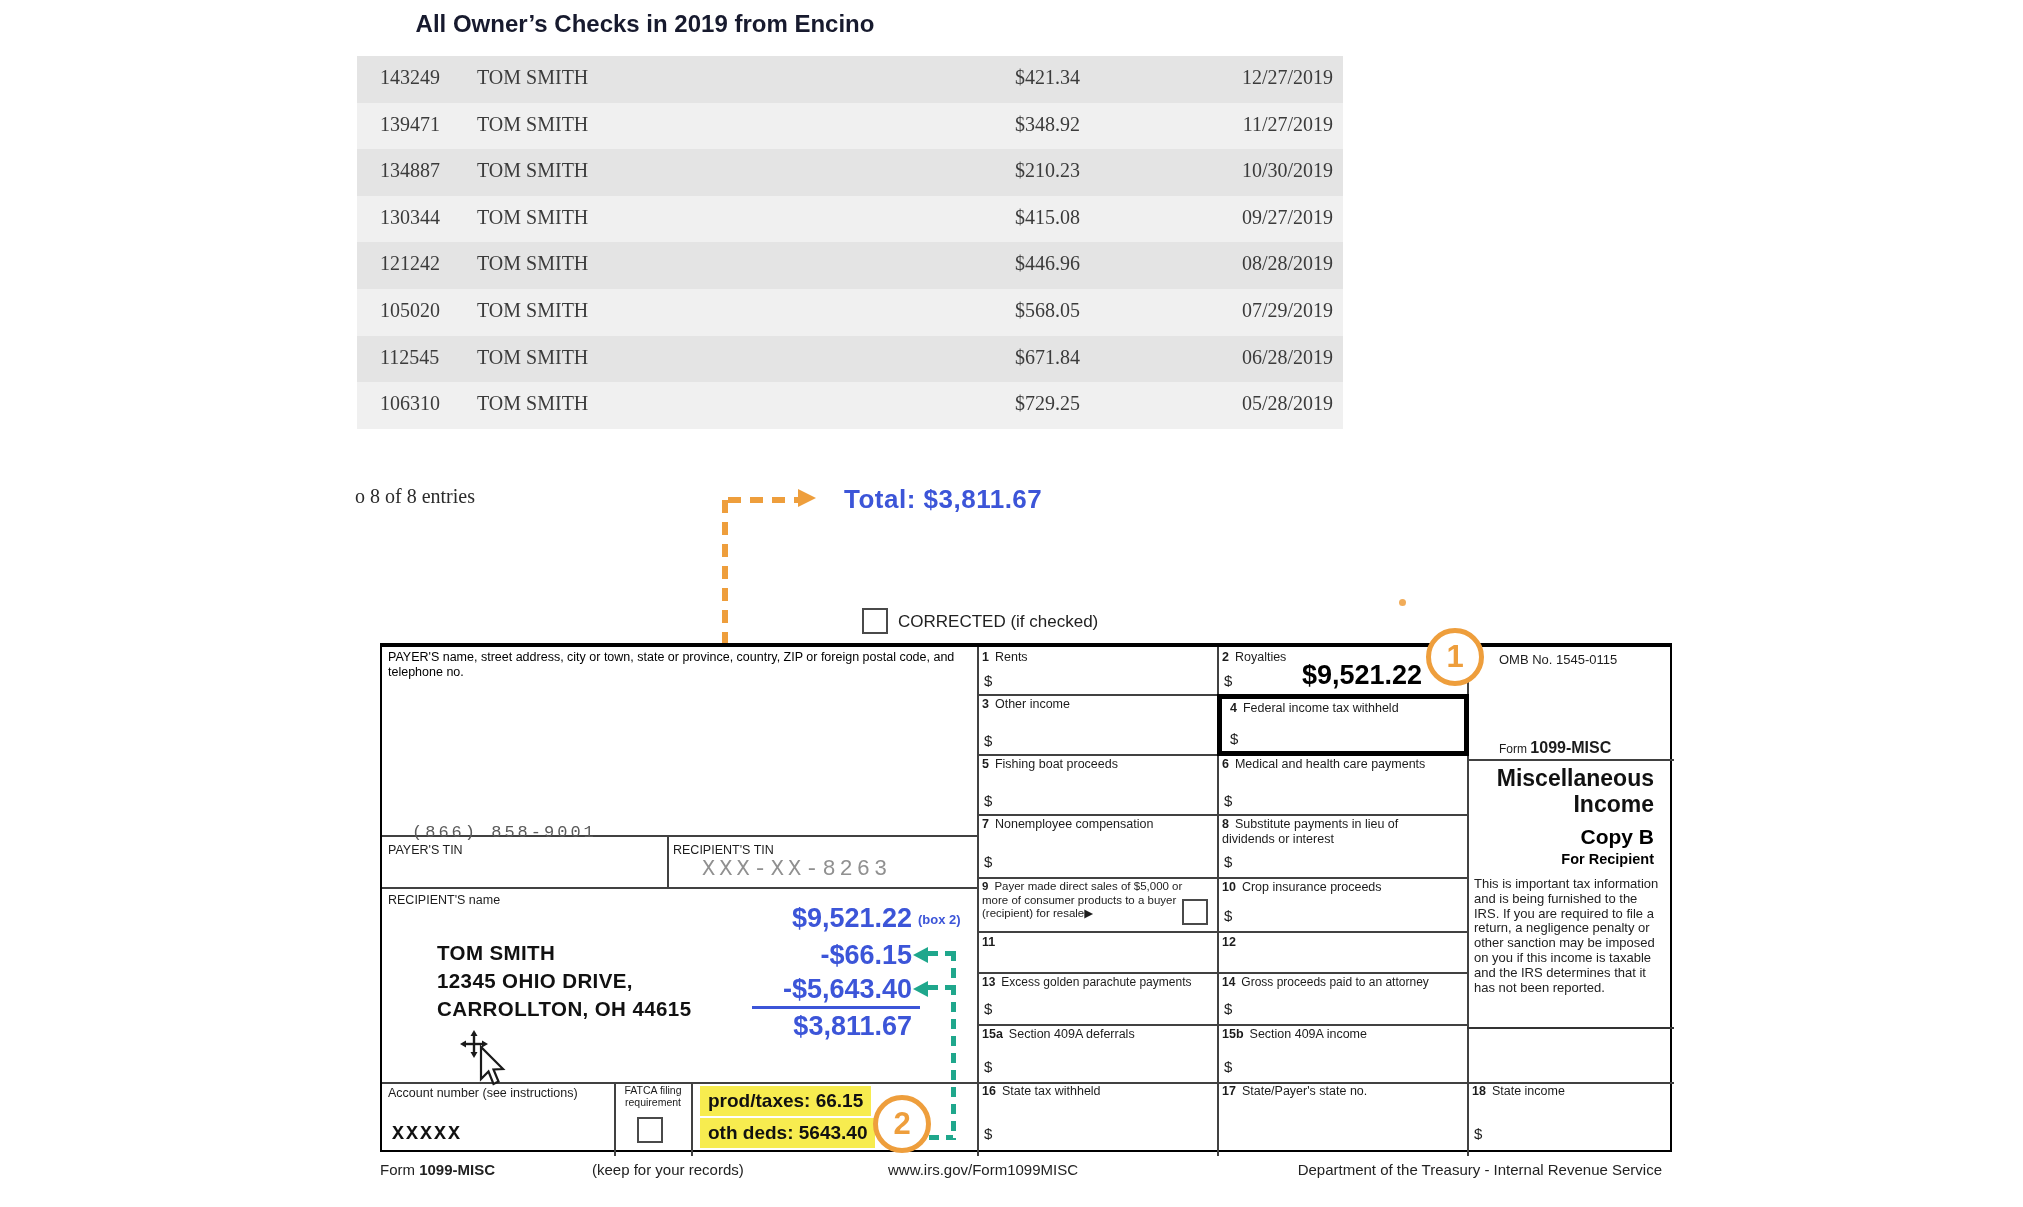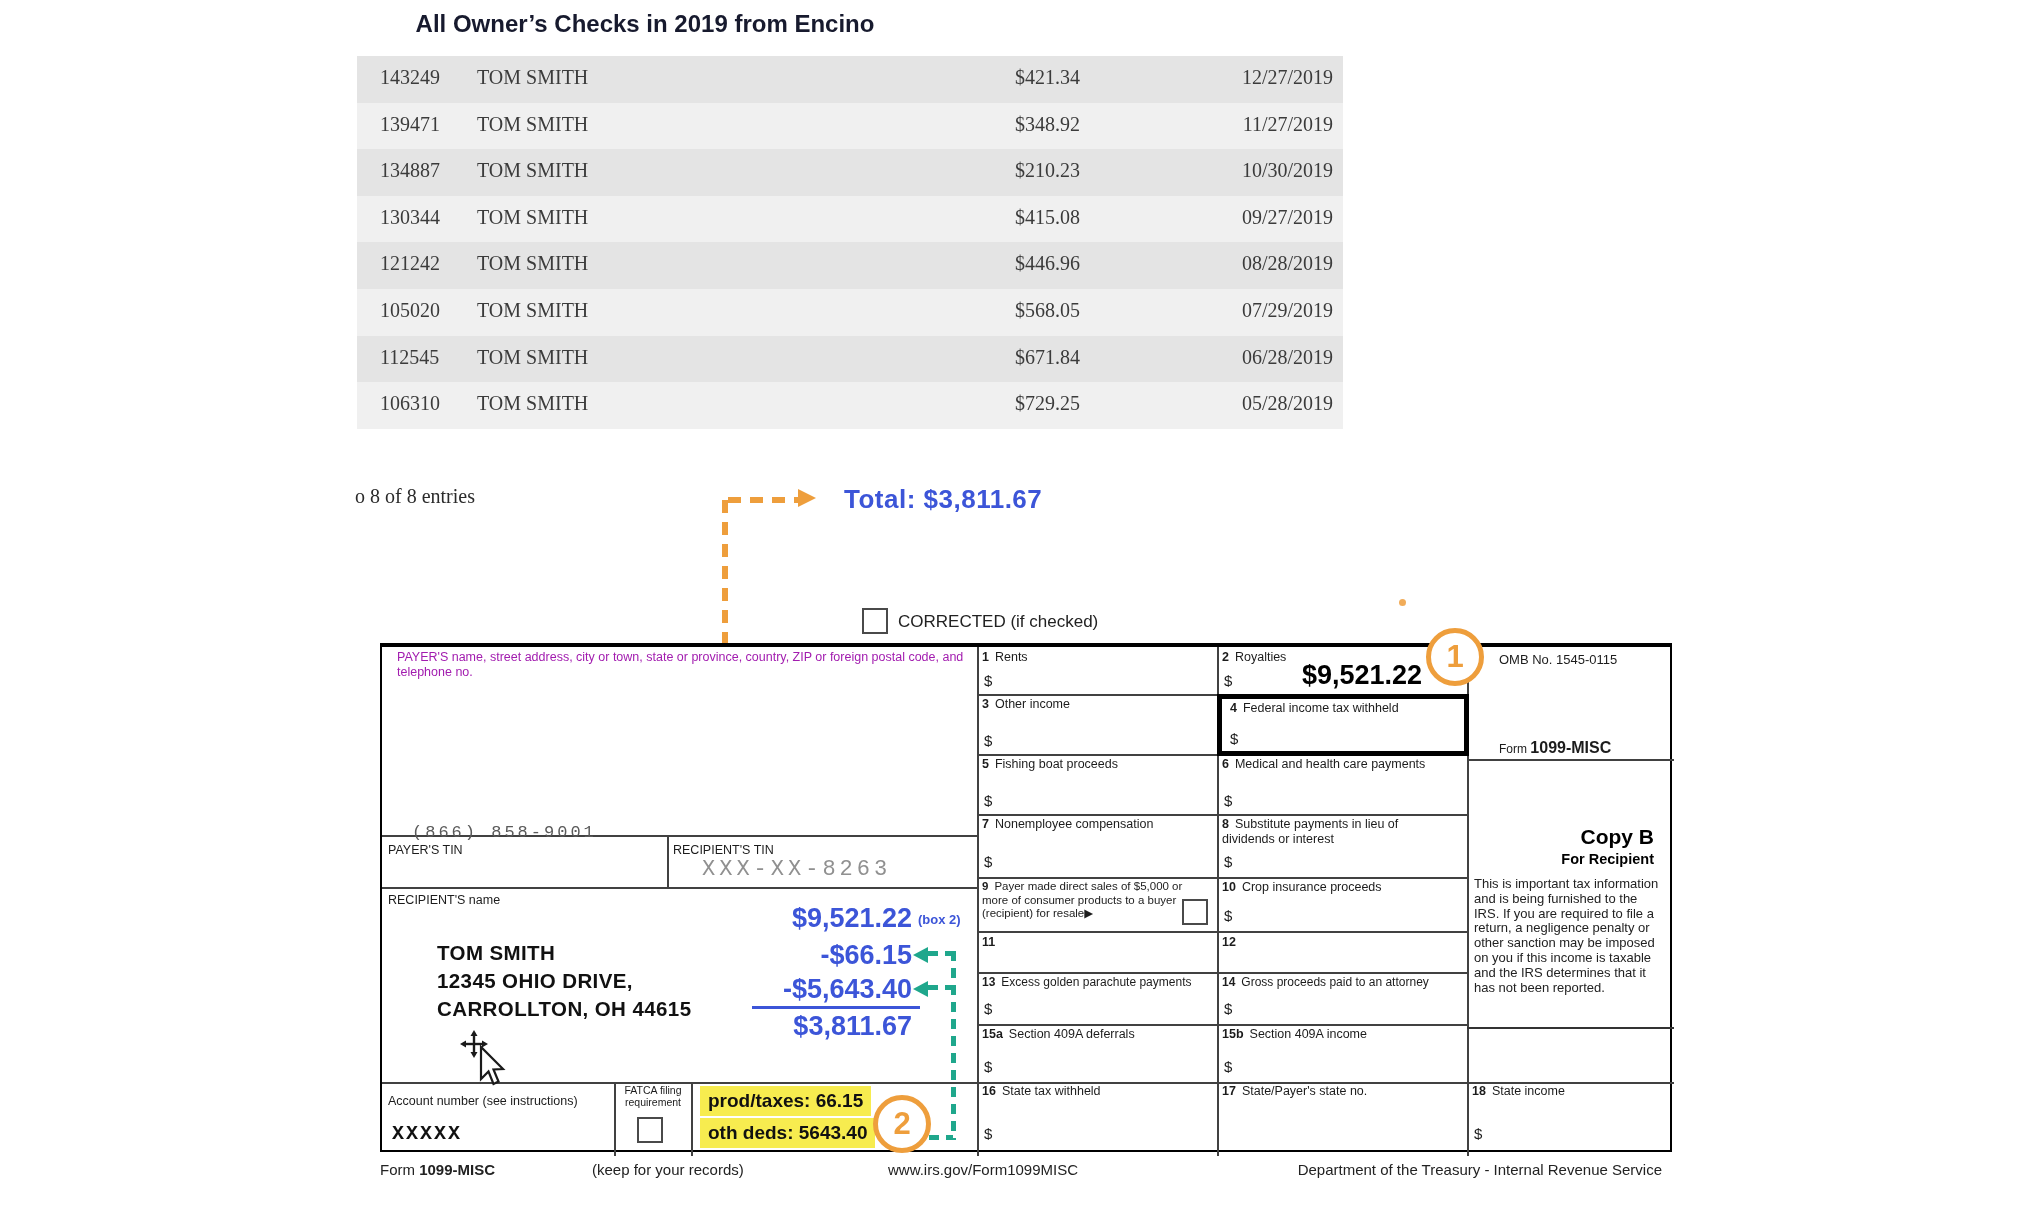--- a/index.html
+++ b/index.html
@@ -48,21 +48,21 @@
 
   
   .form{left:380px;top:643px;width:1292px;height:509px;border:2px solid #000;border-top:4px solid #000;background:#fff;}
   .vl{position:absolute;width:2px;background:var(--line);}
   .hl-line{position:absolute;height:2px;background:var(--line);}
   .boxlabel{position:absolute;font-size:12.5px;color:#1c1c1c;line-height:14.5px;}
   .boxlabel .num{font-weight:bold;margin-right:6px;}
   .dollar{position:absolute;font-size:15px;color:#1c1c1c;}
   .b4rect{position:absolute;left:835px;top:47px;width:252px;height:62px;border:5px solid #000;z-index:5;}
   .chk{position:absolute;border:2px solid #4a4a4a;background:#fff;}
-  .payer-label{left:15px;top:3px;width:584px;font-size:12.5px;color:#a21caf;line-height:15px;position:absolute;}
+  .payer-label{left:6px;top:3px;width:584px;font-size:12.5px;color:#000000;line-height:15px;position:absolute;}
   .payer-addr{left:30px;top:44px;font-size:20px;font-weight:bold;color:#333;line-height:26.5px;white-space:pre-line;position:absolute;}
   .payer-phone{left:30px;top:176px;font-family:"Liberation Mono",monospace;font-size:17px;color:#5a5a5a;letter-spacing:3px;position:absolute;}
   .tin-value{left:320px;top:210px;font-family:"Liberation Mono",monospace;font-size:22px;color:#909090;letter-spacing:4px;position:absolute;}
   .recip-addr{left:55px;top:292px;font-size:20.5px;font-weight:bold;color:#111;line-height:28px;white-space:pre-line;position:absolute;letter-spacing:.4px;}
   .acct-value{left:10px;top:475px;font-family:"Liberation Mono",monospace;font-size:20px;font-weight:bold;color:#111;letter-spacing:2px;position:absolute;}
   .fatca{left:234px;top:438px;width:74px;font-size:10.5px;line-height:11.5px;text-align:center;color:#1c1c1c;position:absolute;}
   .omb{left:1117px;top:5px;font-size:13px;color:#1c1c1c;position:absolute;}
   .year{left:1085px;top:18px;width:199px;text-align:right;padding-right:12px;font-size:58px;font-weight:bold;color:#000;letter-spacing:-1px;position:absolute;line-height:58px;}
   .formname{left:1117px;top:92px;font-size:12px;color:#1c1c1c;position:absolute;}
   .formname b{font-size:16px;}
@@ -172,21 +172,21 @@
 
   <div class="payer-label">PAYER'S name, street address, city or town, state or province, country, ZIP or foreign postal code, and telephone no.</div>
   <div class="payer-phone">(866) 858-9001</div>
   <div class="boxlabel" style="left:6px;top:196px;">PAYER'S TIN</div>
   <div class="boxlabel" style="left:291px;top:196px;text-align:right;">RECIPIENT'S TIN</div>
   <div class="tin-value">XXX-XX-8263</div>
   <div class="boxlabel" style="left:6px;top:246px;">RECIPIENT'S name</div>
   <div class="recip-addr">TOM SMITH
 12345 OHIO DRIVE,
 CARROLLTON, OH 44615</div>
-  <div class="boxlabel" style="left:6px;top:439px;margin-top:8px;">Account number (see instructions)</div>
+  <div class="boxlabel" style="left:6px;top:439px;">Account number (see instructions)</div>
   <div class="acct-value">XXXXX</div>
   <div class="fatca">FATCA filing requirement</div>
   <div class="chk" style="left:255px;top:470px;width:26px;height:26px;"></div>
 
   <div class="boxlabel" style="left:600px;top:3px;"><span class="num">1</span><span>Rents</span></div>
   <span class="dollar" style="left:602px;top:25px;">$</span>
   <div class="boxlabel" style="left:600px;top:50px;"><span class="num">3</span><span>Other income</span></div>
   <span class="dollar" style="left:602px;top:85px;">$</span>
   <div class="boxlabel" style="left:600px;top:110px;"><span class="num">5</span><span>Fishing boat proceeds</span></div>
   <span class="dollar" style="left:602px;top:145px;">$</span>
@@ -215,20 +215,22 @@
   <span class="dollar" style="left:842px;top:260px;">$</span>
   <div class="boxlabel" style="left:840px;top:288px;"><span class="num">12</span><span></span></div>
   <div class="boxlabel" style="left:840px;top:328px;width:240px;font-size:12px;"><span class="num">14</span><span>Gross proceeds paid to an attorney</span></div>
   <span class="dollar" style="left:842px;top:353px;">$</span>
   <div class="boxlabel" style="left:840px;top:380px;"><span class="num">15b</span><span>Section 409A income</span></div>
   <span class="dollar" style="left:842px;top:411px;">$</span>
   <div class="boxlabel" style="left:840px;top:437px;"><span class="num">17</span><span>State/Payer's state no.</span></div>
 
   <div class="omb">OMB No. 1545-0115</div>
   <div class="formname"><span>Form</span> <b>1099-MISC</b></div>
+  <div class="misc">Miscellaneous
+Income</div>
   <div class="copyb">Copy B</div>
   <div class="forrec">For Recipient</div>
   <div class="notice">This is important tax information and is being furnished to the IRS. If you are required to file a return, a negligence penalty or other sanction may be imposed on you if this income is taxable and the IRS determines that it has not been reported.</div>
   <div class="boxlabel" style="left:1090px;top:437px;"><span class="num">18</span><span>State income</span></div>
   <span class="dollar" style="left:1092px;top:478px;">$</span>
 </div>
 
 <div class="abs footer f-name"><span>Form</span> <b>1099-MISC</b></div>
 <div class="abs footer f-keep">(keep for your records)</div>
 <div class="abs footer f-url">www.irs.gov/Form1099MISC</div>

